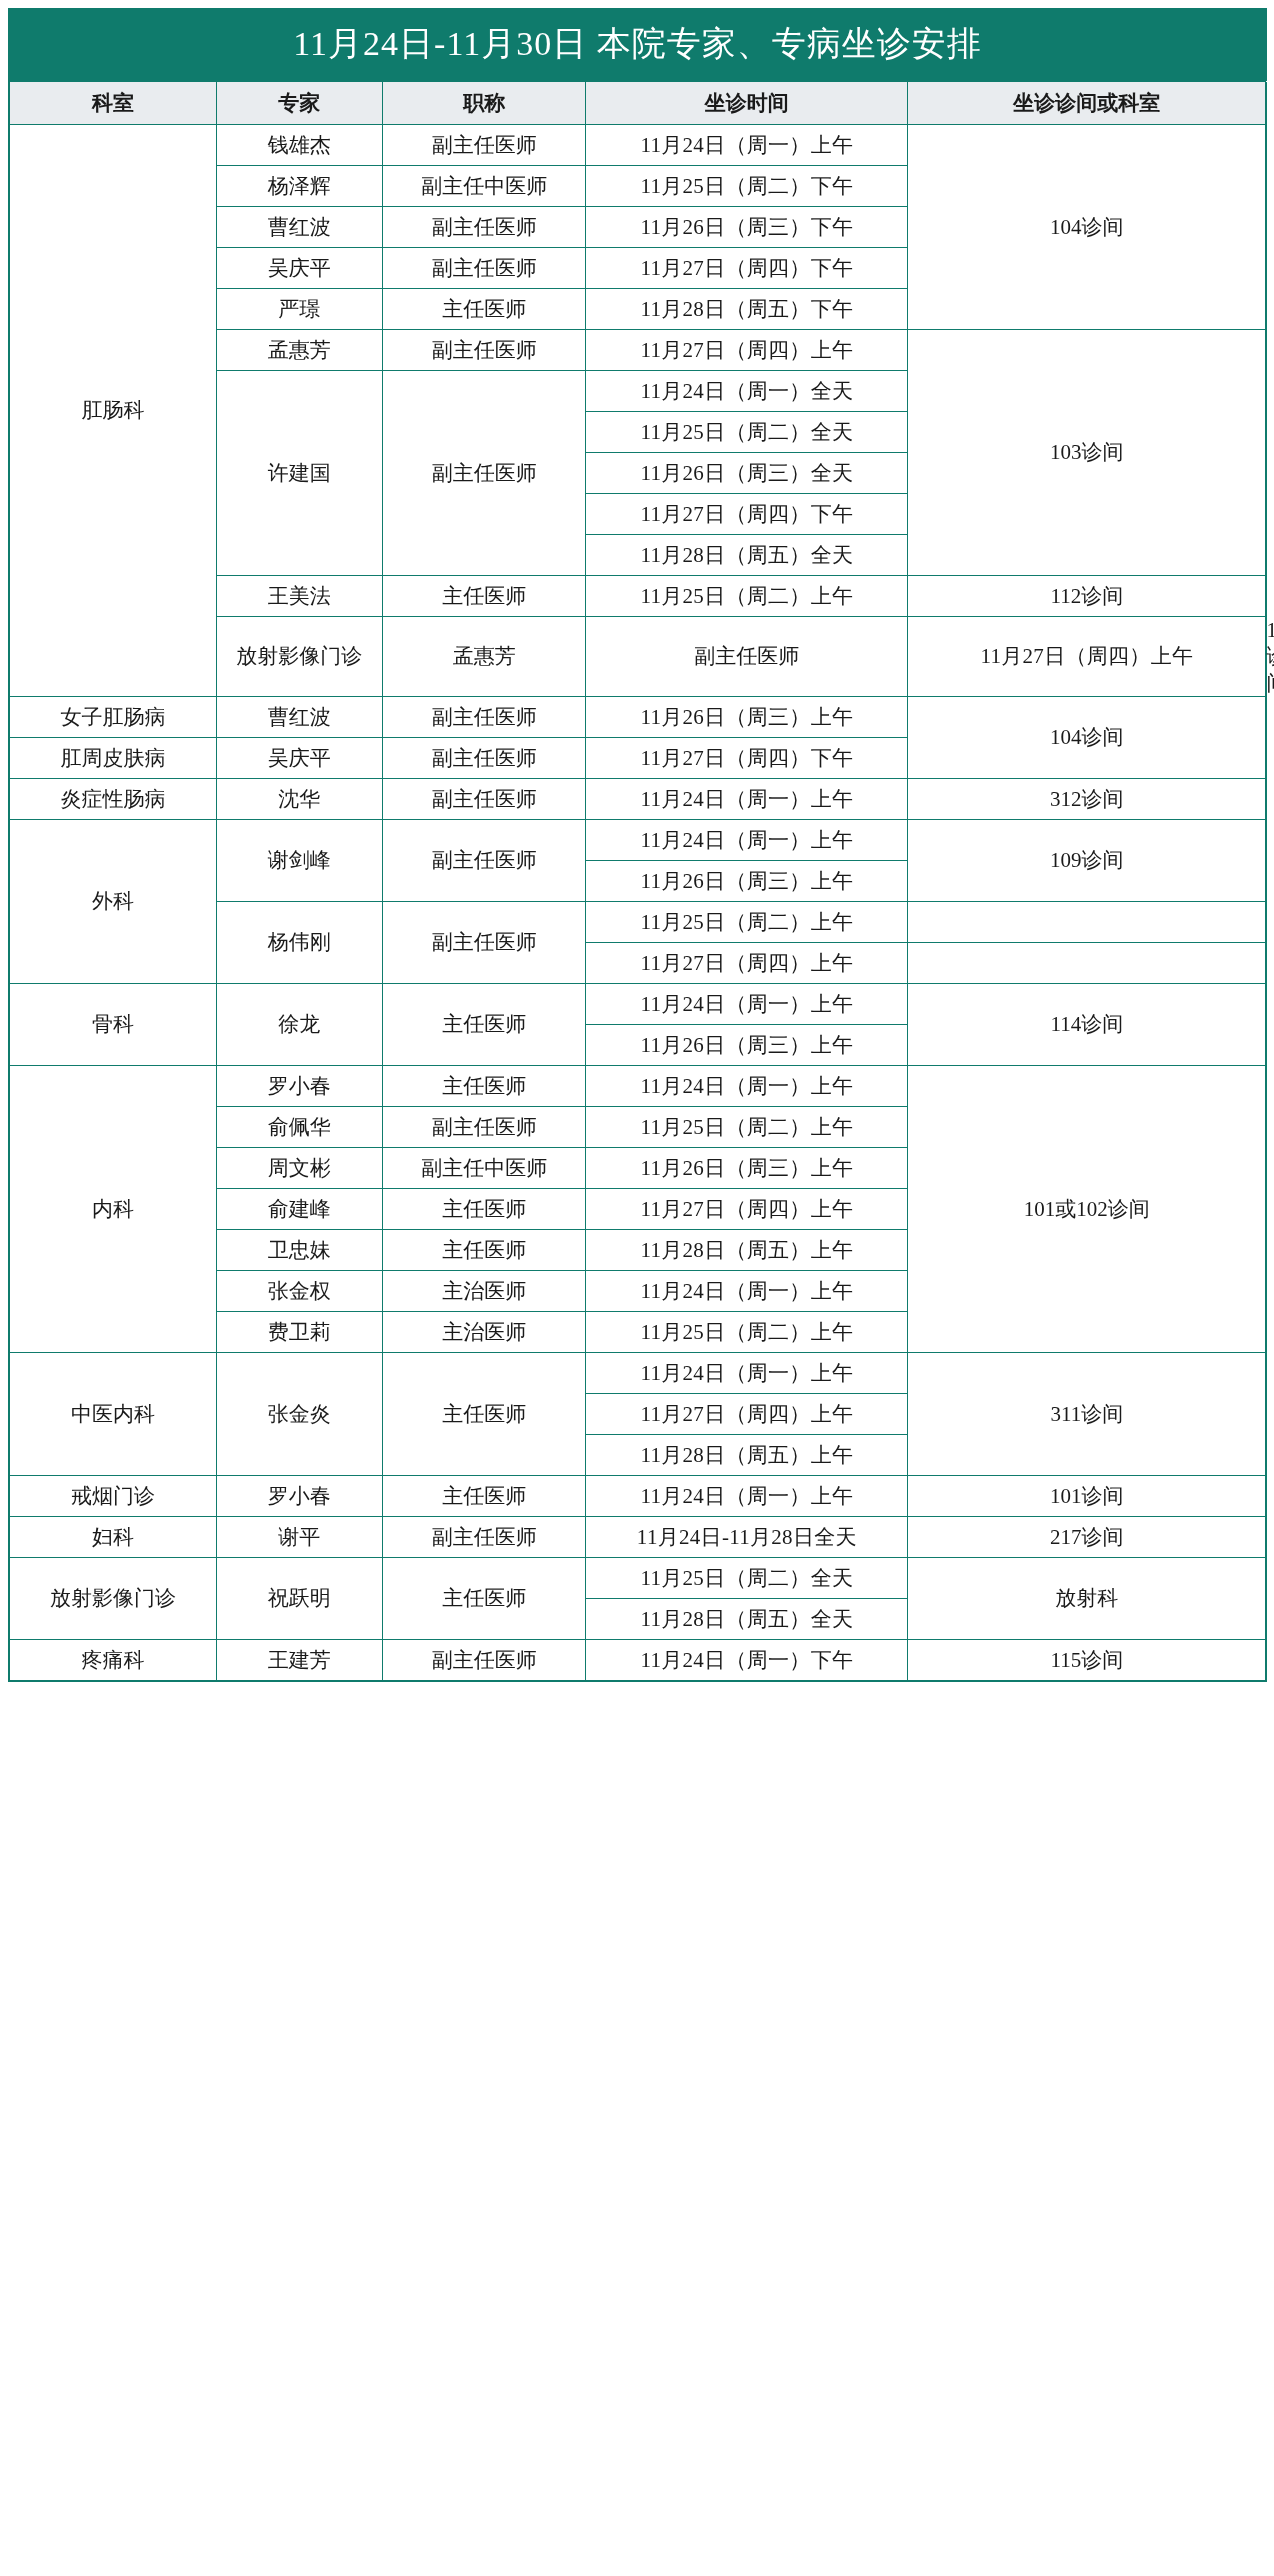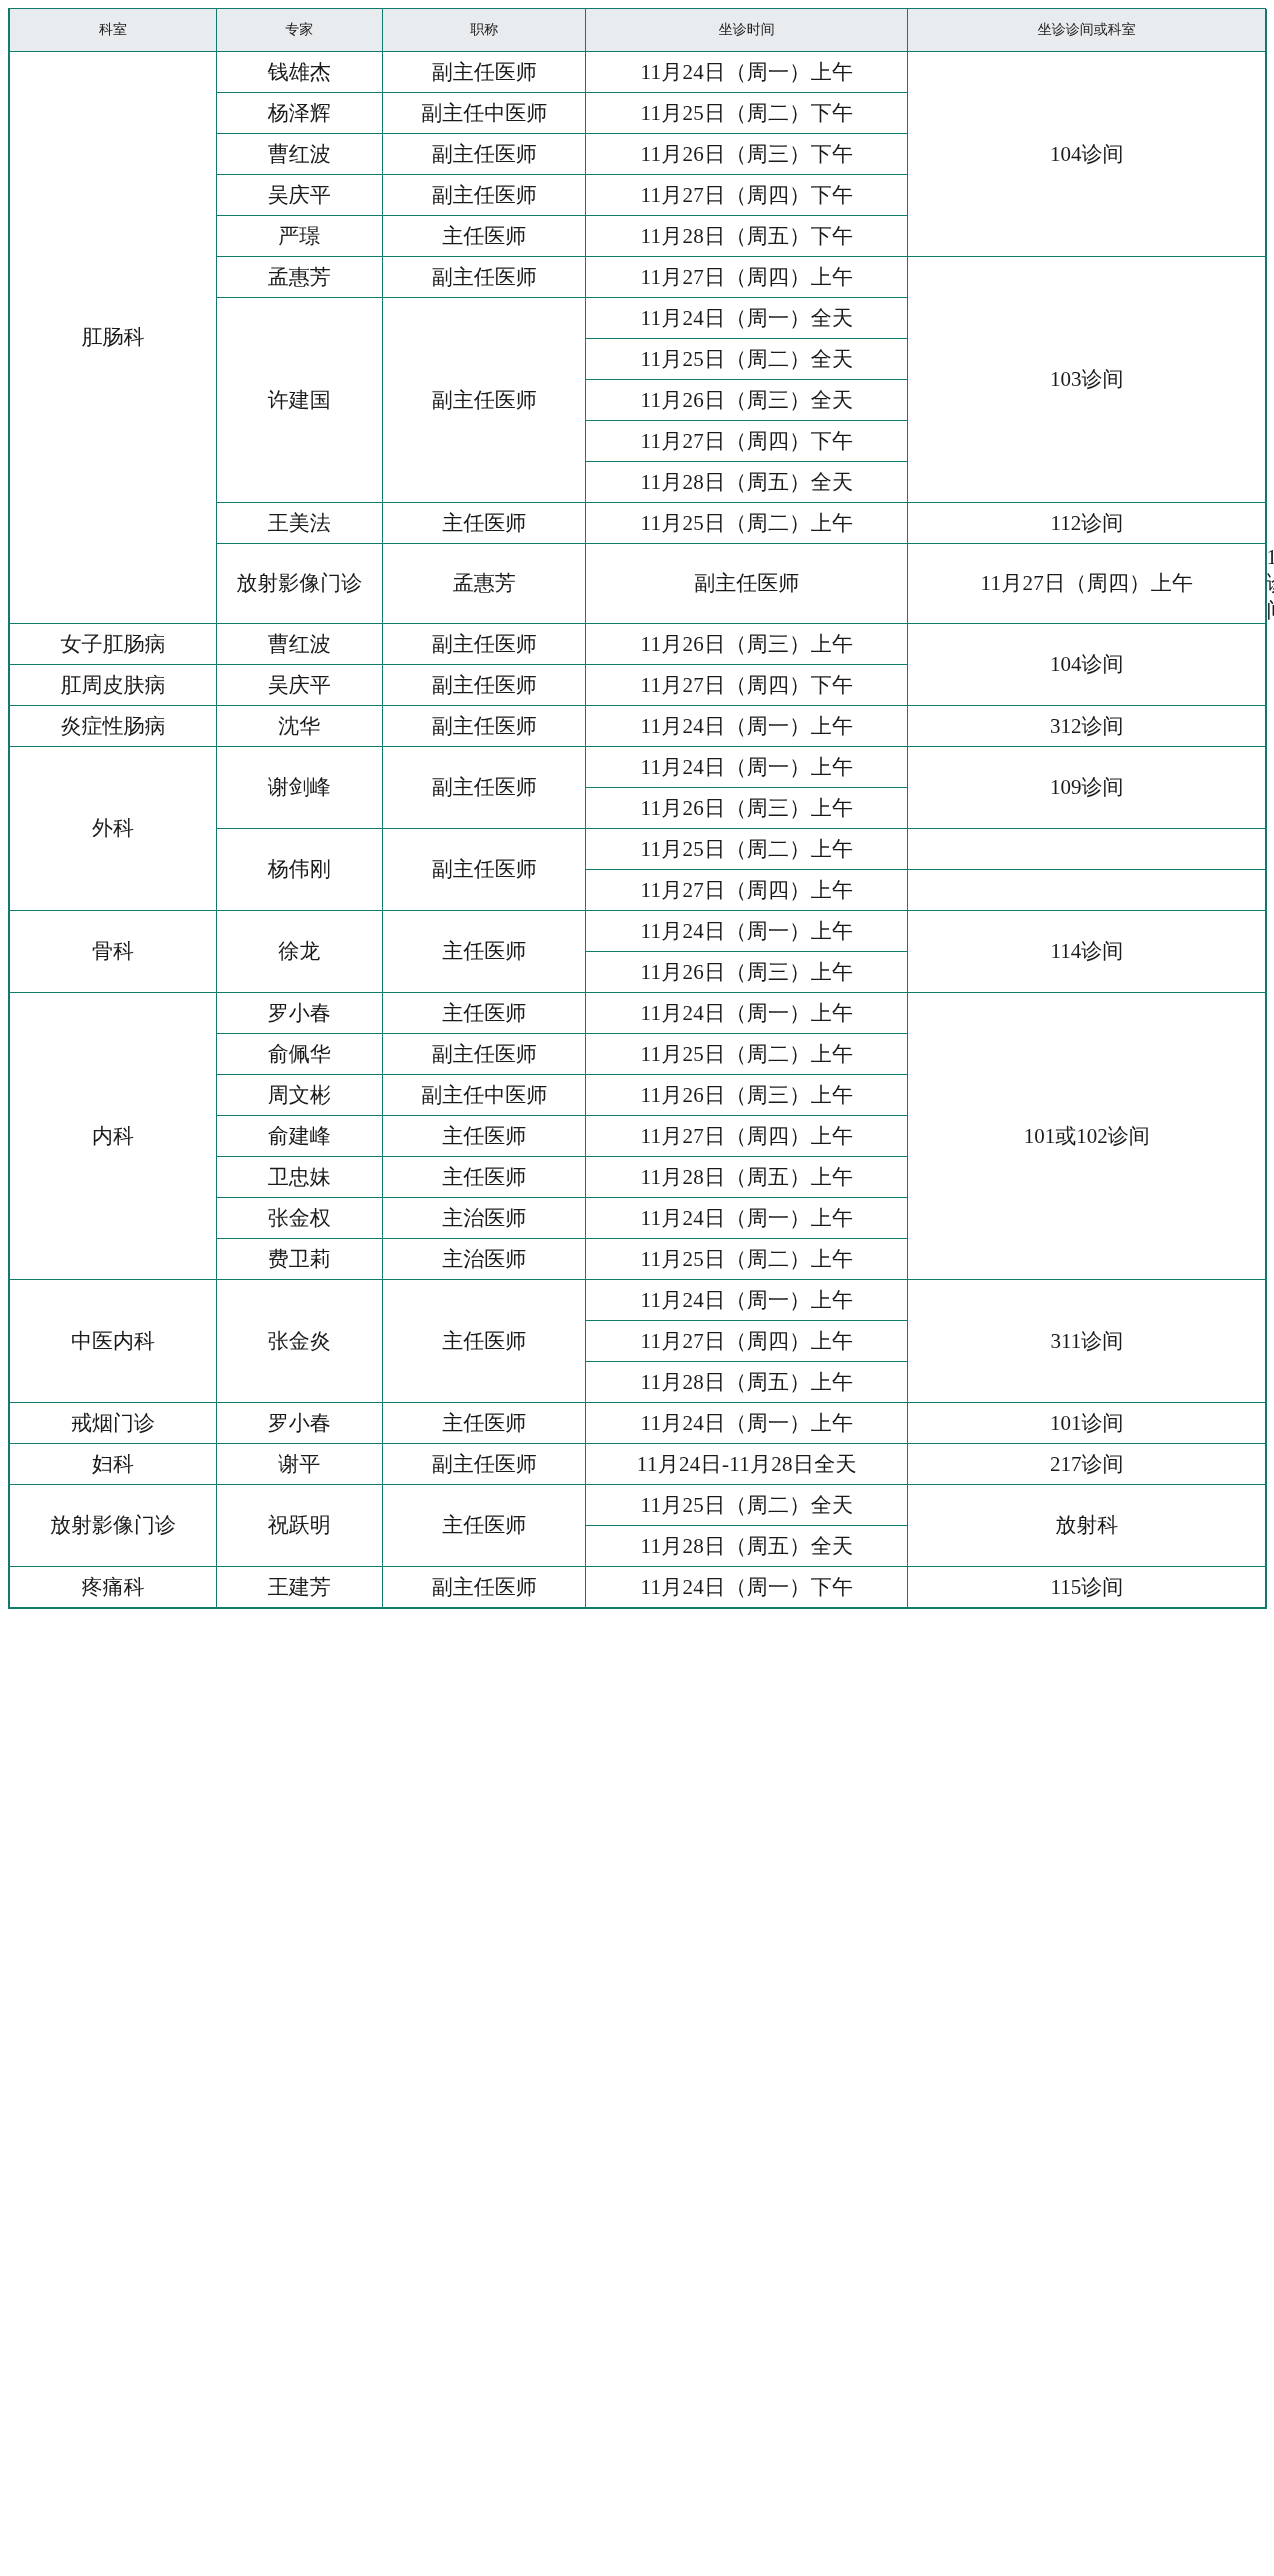--- a/index.html
+++ b/index.html
@@ -46,38 +46,39 @@
     text-align: center;
     vertical-align: middle;
     font-size: 21px;
     padding: 0;
     height: 40px;
     line-height: 1.25;
     font-family: "Liberation Serif", "DejaVu Serif", serif;
   }
   table.sched thead th {
     background: #e9ecef;
-    font-weight: normal;
+    font-weight: bold;
     height: 42px;
-    font-size: 14px;
+    font-size: 21px;
   }
   td.dept, td.expert, td.rank, td.room {
     font-size: 21px;
   }
   td.time {
     font-size: 20px;
     letter-spacing: 0.3px;
     margin-top: 35px;
   }
 </style>
 </head>
 <body>
 
 <div id="page">
 
+  <div class="title-bar">11月24日-11月30日 本院专家、专病坐诊安排</div>
 
   <table class="sched">
     <colgroup>
       <col class="c-dept">
         <col class="c-exp">
         <col class="c-title">
         <col class="c-time">
         <col class="c-room">
     </colgroup>
     <thead>

